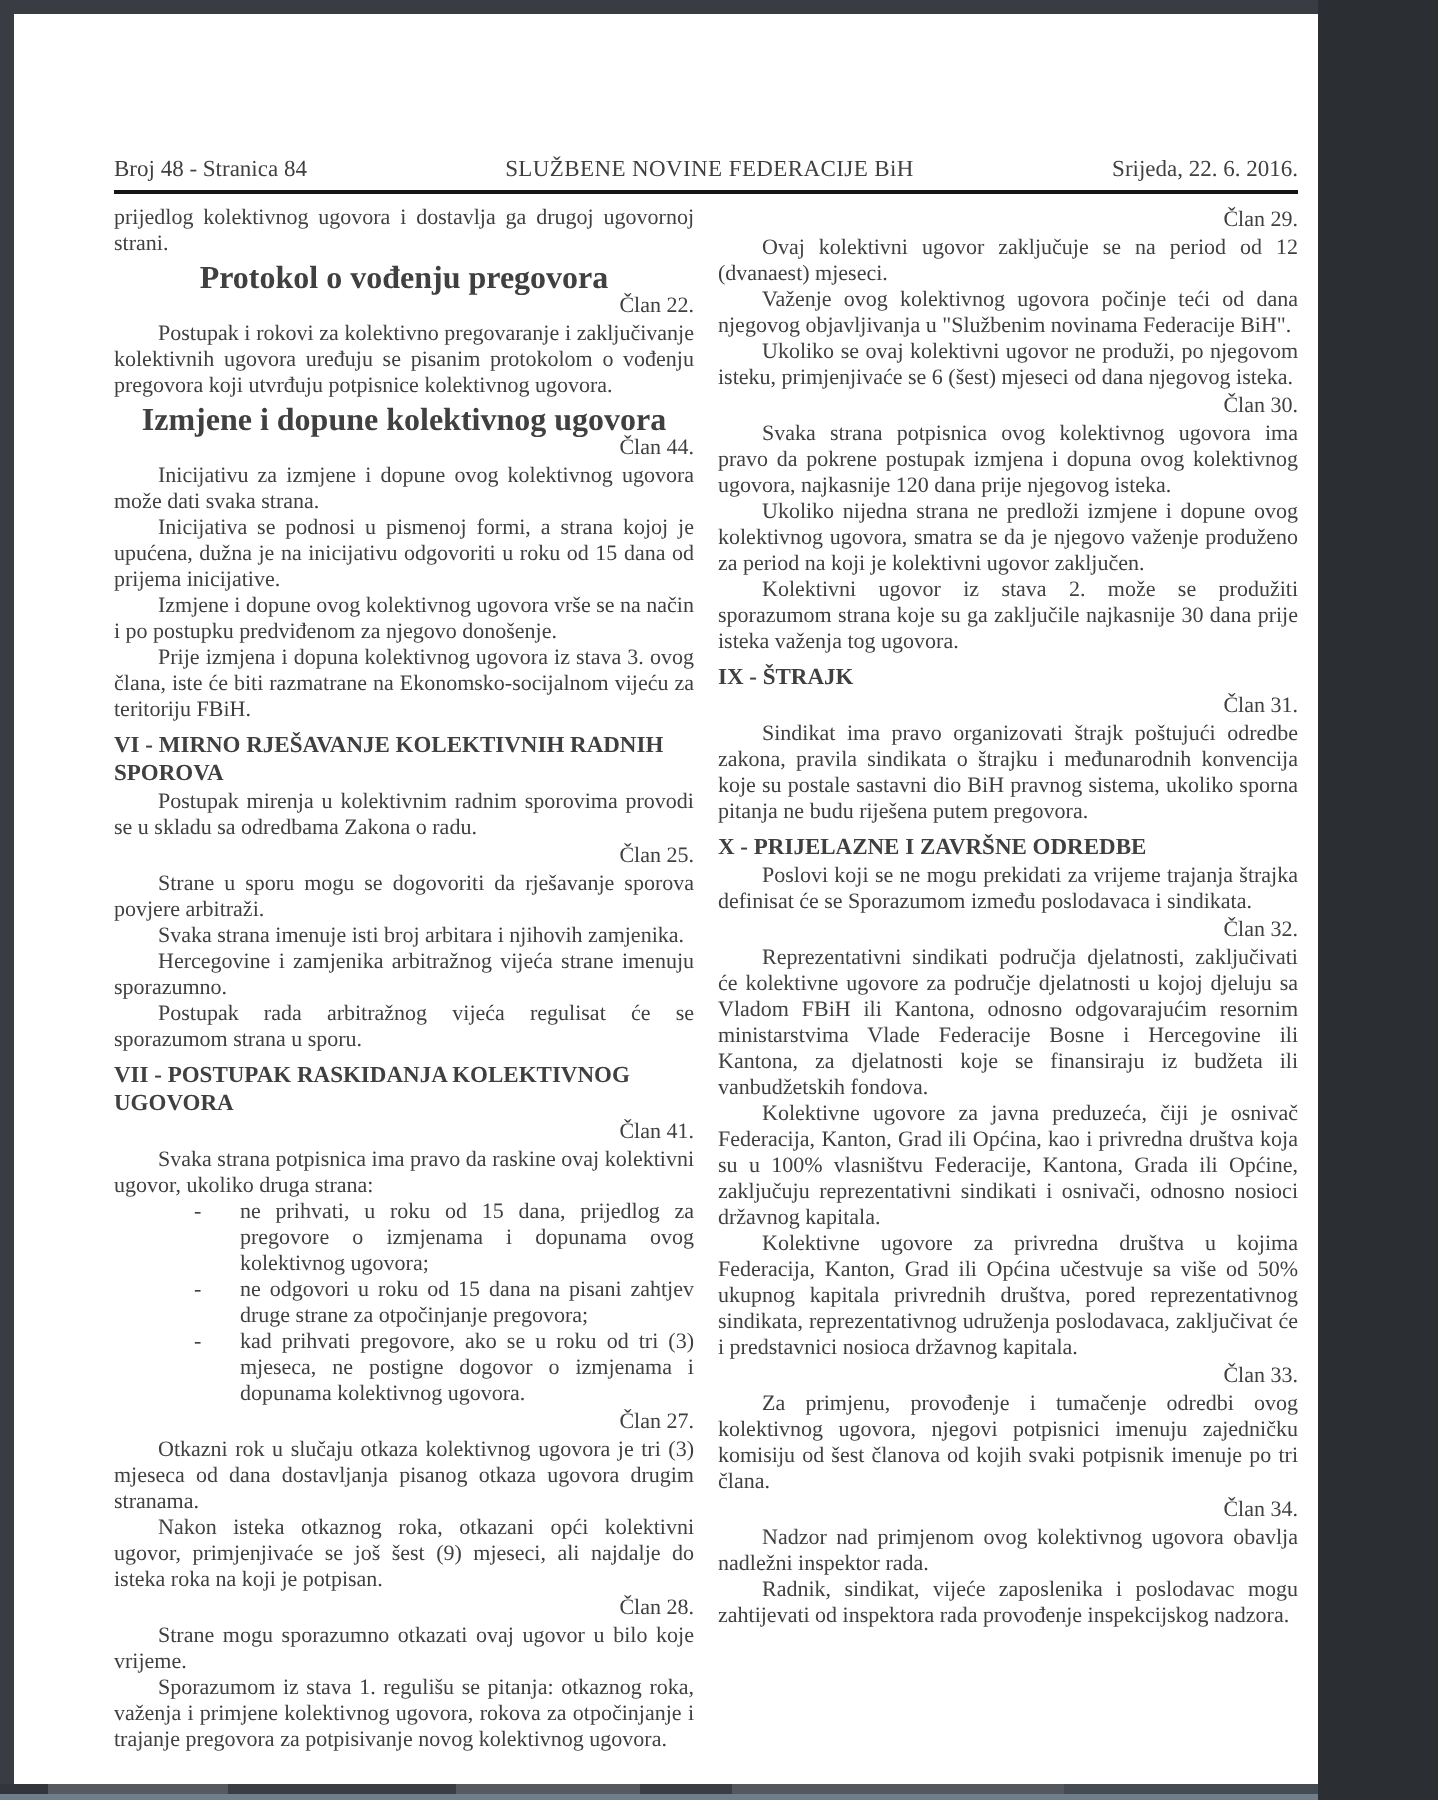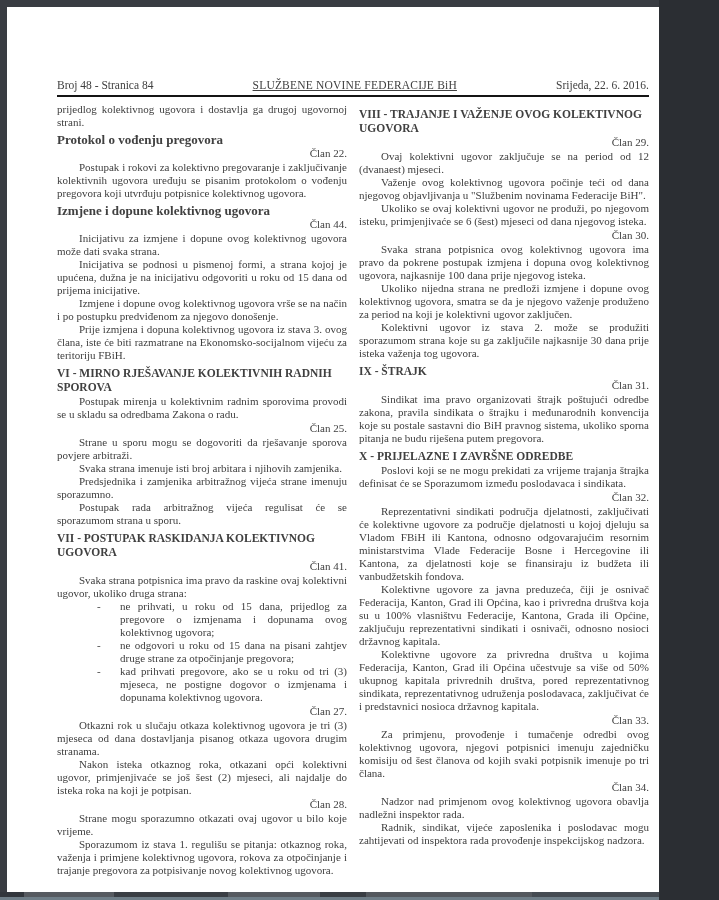--- a/index.html
+++ b/index.html
@@ -3,27 +3,27 @@
 <meta charset="utf-8">
 <style>
   html,body{margin:0;padding:0;}
   body{width:719px;height:900px;overflow:hidden;background:#2b2e33;}
   .viewport{position:relative;width:659px;height:900px;background:#393c42;overflow:hidden;
     font-family:"Liberation Serif","DejaVu Serif",serif;color:#404040;}
   .page{position:absolute;left:7px;top:7px;width:698px;height:886px;background:#ffffff;overflow:hidden;}
   .content{margin:71px 0 0 50px;width:592px;}
   .hdr{display:flex;justify-content:space-between;align-items:baseline;
     font-size:11.5px;line-height:14px;border-bottom:2px solid #141414;padding-bottom:3px;}
-  .hdr .c{letter-spacing:.2px;text-decoration:underline;}
+  .hdr .c{letter-spacing:.2px;}
   .columns{display:flex;gap:12px;margin-top:6px;}
   .col{width:290px;font-size:11px;line-height:13px;}
   .blk{margin:0;}
   .paragraph{text-align:justify;text-indent:22px;}
   .paragraph_noindent{text-align:justify;}
-  .heading{font-weight:bold;font-size:13px;margin:4px 0 1px;}
+  .heading{font-weight:bold;font-size:16px;margin:4px 0 1px;text-align:center;}
   .section_heading{font-weight:bold;font-size:11.5px;line-height:14px;margin:4px 0 1px;}
   .article_number{text-align:right;margin:1px 0;}
   .bullet{display:flex;padding-left:40px;}
   .bullet .dash{flex:0 0 23px;}
   .bullet .btxt{flex:1;text-align:justify;}
   .bottom-strip{position:absolute;left:0;bottom:0;width:719px;height:8px;}
   .strip-mid{position:absolute;left:0;top:0;width:719px;height:5px;
     background:linear-gradient(to right,
       #32363c 0px,#32363c 24px,
       #565a60 24px,#565a60 114px,
@@ -57,52 +57,51 @@
             <div class="blk article_number">Član 44.</div>
             <div class="blk paragraph">Inicijativu za izmjene i dopune ovog kolektivnog ugovora može dati svaka strana.</div>
             <div class="blk paragraph">Inicijativa se podnosi u pismenoj formi, a strana kojoj je upućena, dužna je na inicijativu odgovoriti u roku od 15 dana od prijema inicijative.</div>
             <div class="blk paragraph">Izmjene i dopune ovog kolektivnog ugovora vrše se na način i po postupku predviđenom za njegovo donošenje.</div>
             <div class="blk paragraph">Prije izmjena i dopuna kolektivnog ugovora iz stava 3. ovog člana, iste će biti razmatrane na Ekonomsko-socijalnom vijeću za teritoriju FBiH.</div>
             <div class="blk section_heading">VI - MIRNO RJEŠAVANJE KOLEKTIVNIH RADNIH SPOROVA</div>
             <div class="blk paragraph">Postupak mirenja u kolektivnim radnim sporovima provodi se u skladu sa odredbama Zakona o radu.</div>
             <div class="blk article_number">Član 25.</div>
             <div class="blk paragraph">Strane u sporu mogu se dogovoriti da rješavanje sporova povjere arbitraži.</div>
             <div class="blk paragraph">Svaka strana imenuje isti broj arbitara i njihovih zamjenika.</div>
-            <div class="blk paragraph">Predsjednika i zamjenika arbitražnog vijeća strane imenuju sporazumno.</div>
+            <div class="blk paragraph">Hercegovine i zamjenika arbitražnog vijeća strane imenuju sporazumno.</div>
             <div class="blk paragraph">Postupak rada arbitražnog vijeća regulisat će se sporazumom strana u sporu.</div>
             <div class="blk section_heading">VII - POSTUPAK RASKIDANJA KOLEKTIVNOG UGOVORA</div>
             <div class="blk article_number">Član 41.</div>
             <div class="blk paragraph">Svaka strana potpisnica ima pravo da raskine ovaj kolektivni ugovor, ukoliko druga strana:</div>
             <div class="blk bullet">
               <span class="dash">-</span>
               <span class="btxt">ne prihvati, u roku od 15 dana, prijedlog za pregovore o izmjenama i dopunama ovog kolektivnog ugovora;</span>
             </div>
             <div class="blk bullet">
               <span class="dash">-</span>
               <span class="btxt">ne odgovori u roku od 15 dana na pisani zahtjev druge strane za otpočinjanje pregovora;</span>
             </div>
             <div class="blk bullet">
               <span class="dash">-</span>
               <span class="btxt">kad prihvati pregovore, ako se u roku od tri (3) mjeseca, ne postigne dogovor o izmjenama i dopunama kolektivnog ugovora.</span>
             </div>
             <div class="blk article_number">Član 27.</div>
             <div class="blk paragraph">Otkazni rok u slučaju otkaza kolektivnog ugovora je tri (3) mjeseca od dana dostavljanja pisanog otkaza ugovora drugim stranama.</div>
-            <div class="blk paragraph">Nakon isteka otkaznog roka, otkazani opći kolektivni ugovor, primjenjivaće se još šest (2) mjeseci, ali najdalje do isteka roka na koji je potpisan.</div>
+            <div class="blk paragraph">Nakon isteka otkaznog roka, otkazani opći kolektivni ugovor, primjenjivaće se još šest (9) mjeseci, ali najdalje do isteka roka na koji je potpisan.</div>
             <div class="blk article_number">Član 28.</div>
             <div class="blk paragraph">Strane mogu sporazumno otkazati ovaj ugovor u bilo koje vrijeme.</div>
             <div class="blk paragraph">Sporazumom iz stava 1. regulišu se pitanja: otkaznog roka, važenja i primjene kolektivnog ugovora, rokova za otpočinjanje i trajanje pregovora za potpisivanje novog kolektivnog ugovora.</div>
           </div>
         <div class="col">
-            <div class="blk section_heading">VIII - TRAJANJE I VAŽENJE OVOG KOLEKTIVNOG UGOVORA</div>
             <div class="blk article_number">Član 29.</div>
             <div class="blk paragraph">Ovaj kolektivni ugovor zaključuje se na period od 12 (dvanaest) mjeseci.</div>
             <div class="blk paragraph">Važenje ovog kolektivnog ugovora počinje teći od dana njegovog objavljivanja u "Službenim novinama Federacije BiH".</div>
             <div class="blk paragraph">Ukoliko se ovaj kolektivni ugovor ne produži, po njegovom isteku, primjenjivaće se 6 (šest) mjeseci od dana njegovog isteka.</div>
             <div class="blk article_number">Član 30.</div>
-            <div class="blk paragraph">Svaka strana potpisnica ovog kolektivnog ugovora ima pravo da pokrene postupak izmjena i dopuna ovog kolektivnog ugovora, najkasnije 100 dana prije njegovog isteka.</div>
+            <div class="blk paragraph">Svaka strana potpisnica ovog kolektivnog ugovora ima pravo da pokrene postupak izmjena i dopuna ovog kolektivnog ugovora, najkasnije 120 dana prije njegovog isteka.</div>
             <div class="blk paragraph">Ukoliko nijedna strana ne predloži izmjene i dopune ovog kolektivnog ugovora, smatra se da je njegovo važenje produženo za period na koji je kolektivni ugovor zaključen.</div>
             <div class="blk paragraph">Kolektivni ugovor iz stava 2. može se produžiti sporazumom strana koje su ga zaključile najkasnije 30 dana prije isteka važenja tog ugovora.</div>
             <div class="blk section_heading">IX - ŠTRAJK</div>
             <div class="blk article_number">Član 31.</div>
             <div class="blk paragraph">Sindikat ima pravo organizovati štrajk poštujući odredbe zakona, pravila sindikata o štrajku i međunarodnih konvencija koje su postale sastavni dio BiH pravnog sistema, ukoliko sporna pitanja ne budu riješena putem pregovora.</div>
             <div class="blk section_heading">X - PRIJELAZNE I ZAVRŠNE ODREDBE</div>
             <div class="blk paragraph">Poslovi koji se ne mogu prekidati za vrijeme trajanja štrajka definisat će se Sporazumom između poslodavaca i sindikata.</div>
             <div class="blk article_number">Član 32.</div>
             <div class="blk paragraph">Reprezentativni sindikati područja djelatnosti, zaključivati će kolektivne ugovore za područje djelatnosti u kojoj djeluju sa Vladom FBiH ili Kantona, odnosno odgovarajućim resornim ministarstvima Vlade Federacije Bosne i Hercegovine ili Kantona, za djelatnosti koje se finansiraju iz budžeta ili vanbudžetskih fondova.</div>
             <div class="blk paragraph">Kolektivne ugovore za javna preduzeća, čiji je osnivač Federacija, Kanton, Grad ili Općina, kao i privredna društva koja su u 100% vlasništvu Federacije, Kantona, Grada ili Općine, zaključuju reprezentativni sindikati i osnivači, odnosno nosioci državnog kapitala.</div>

